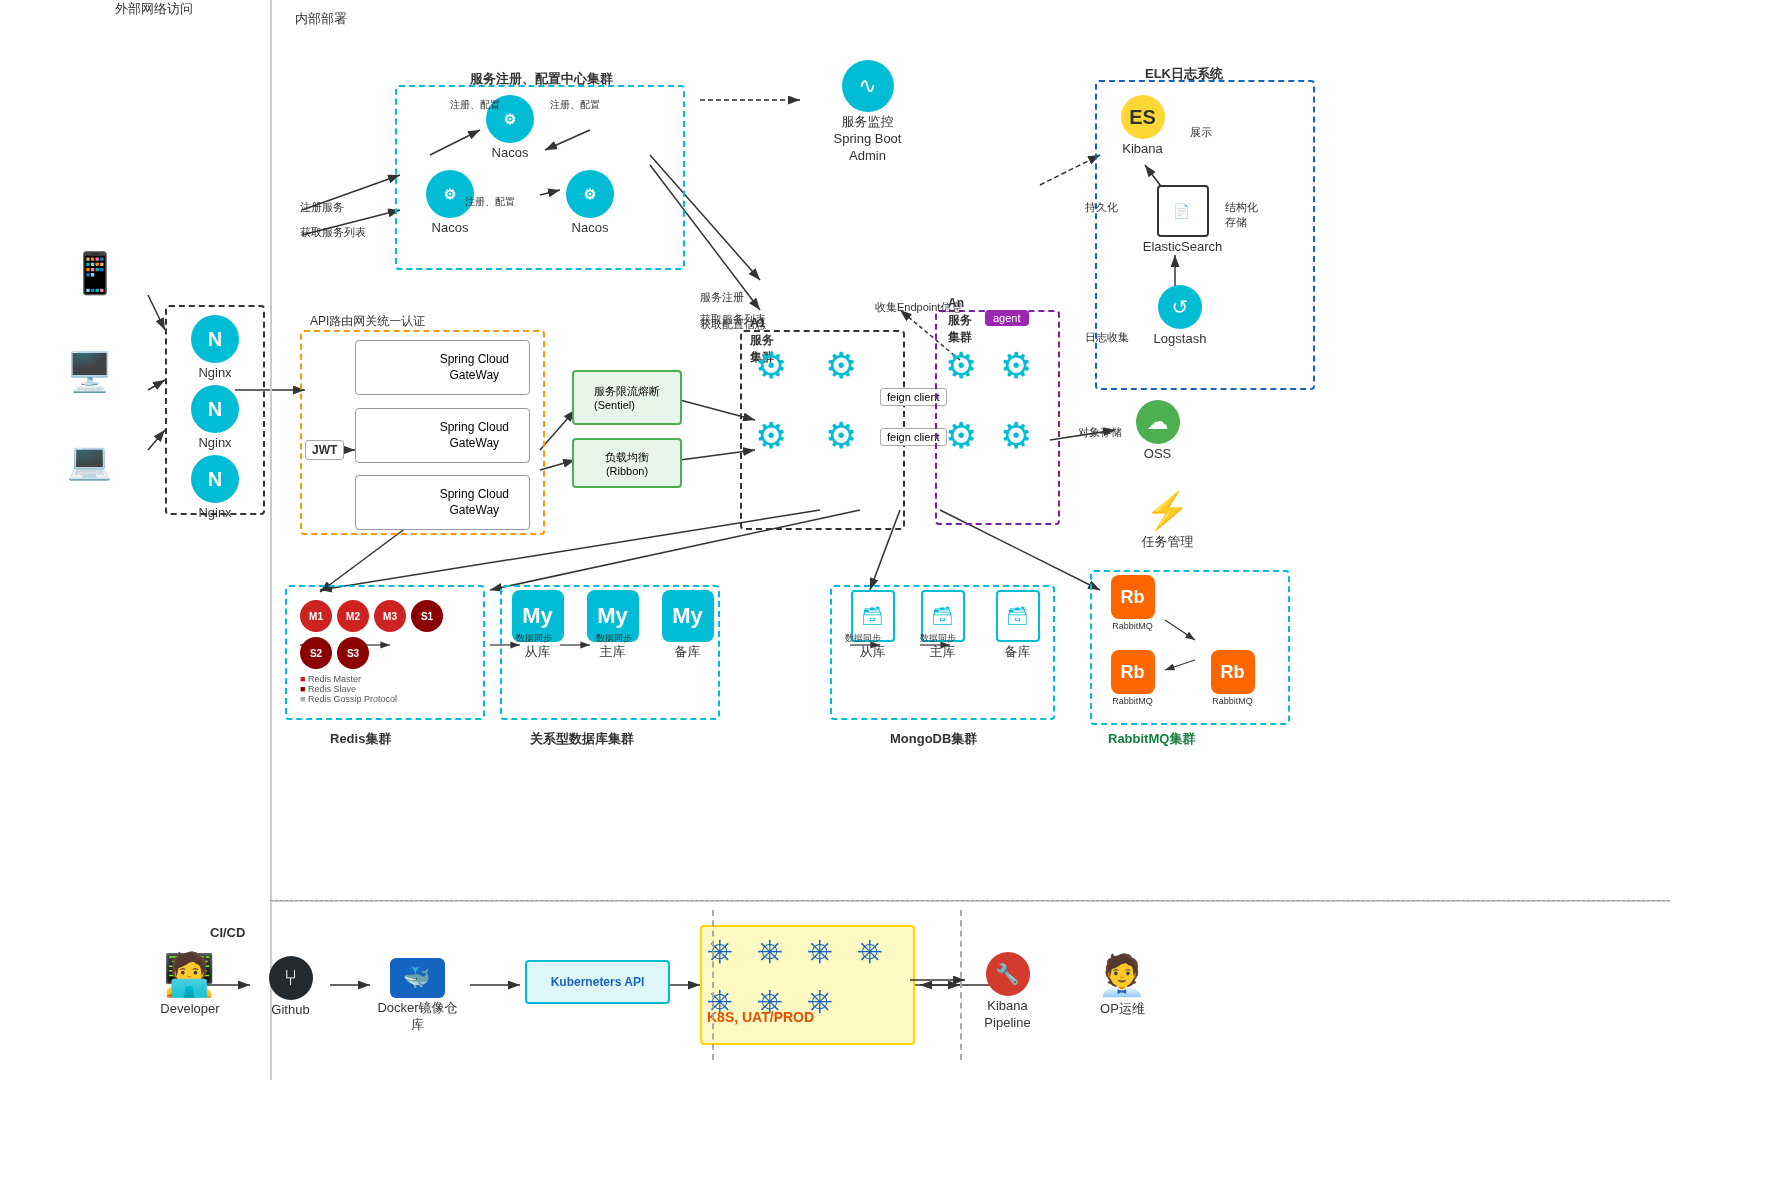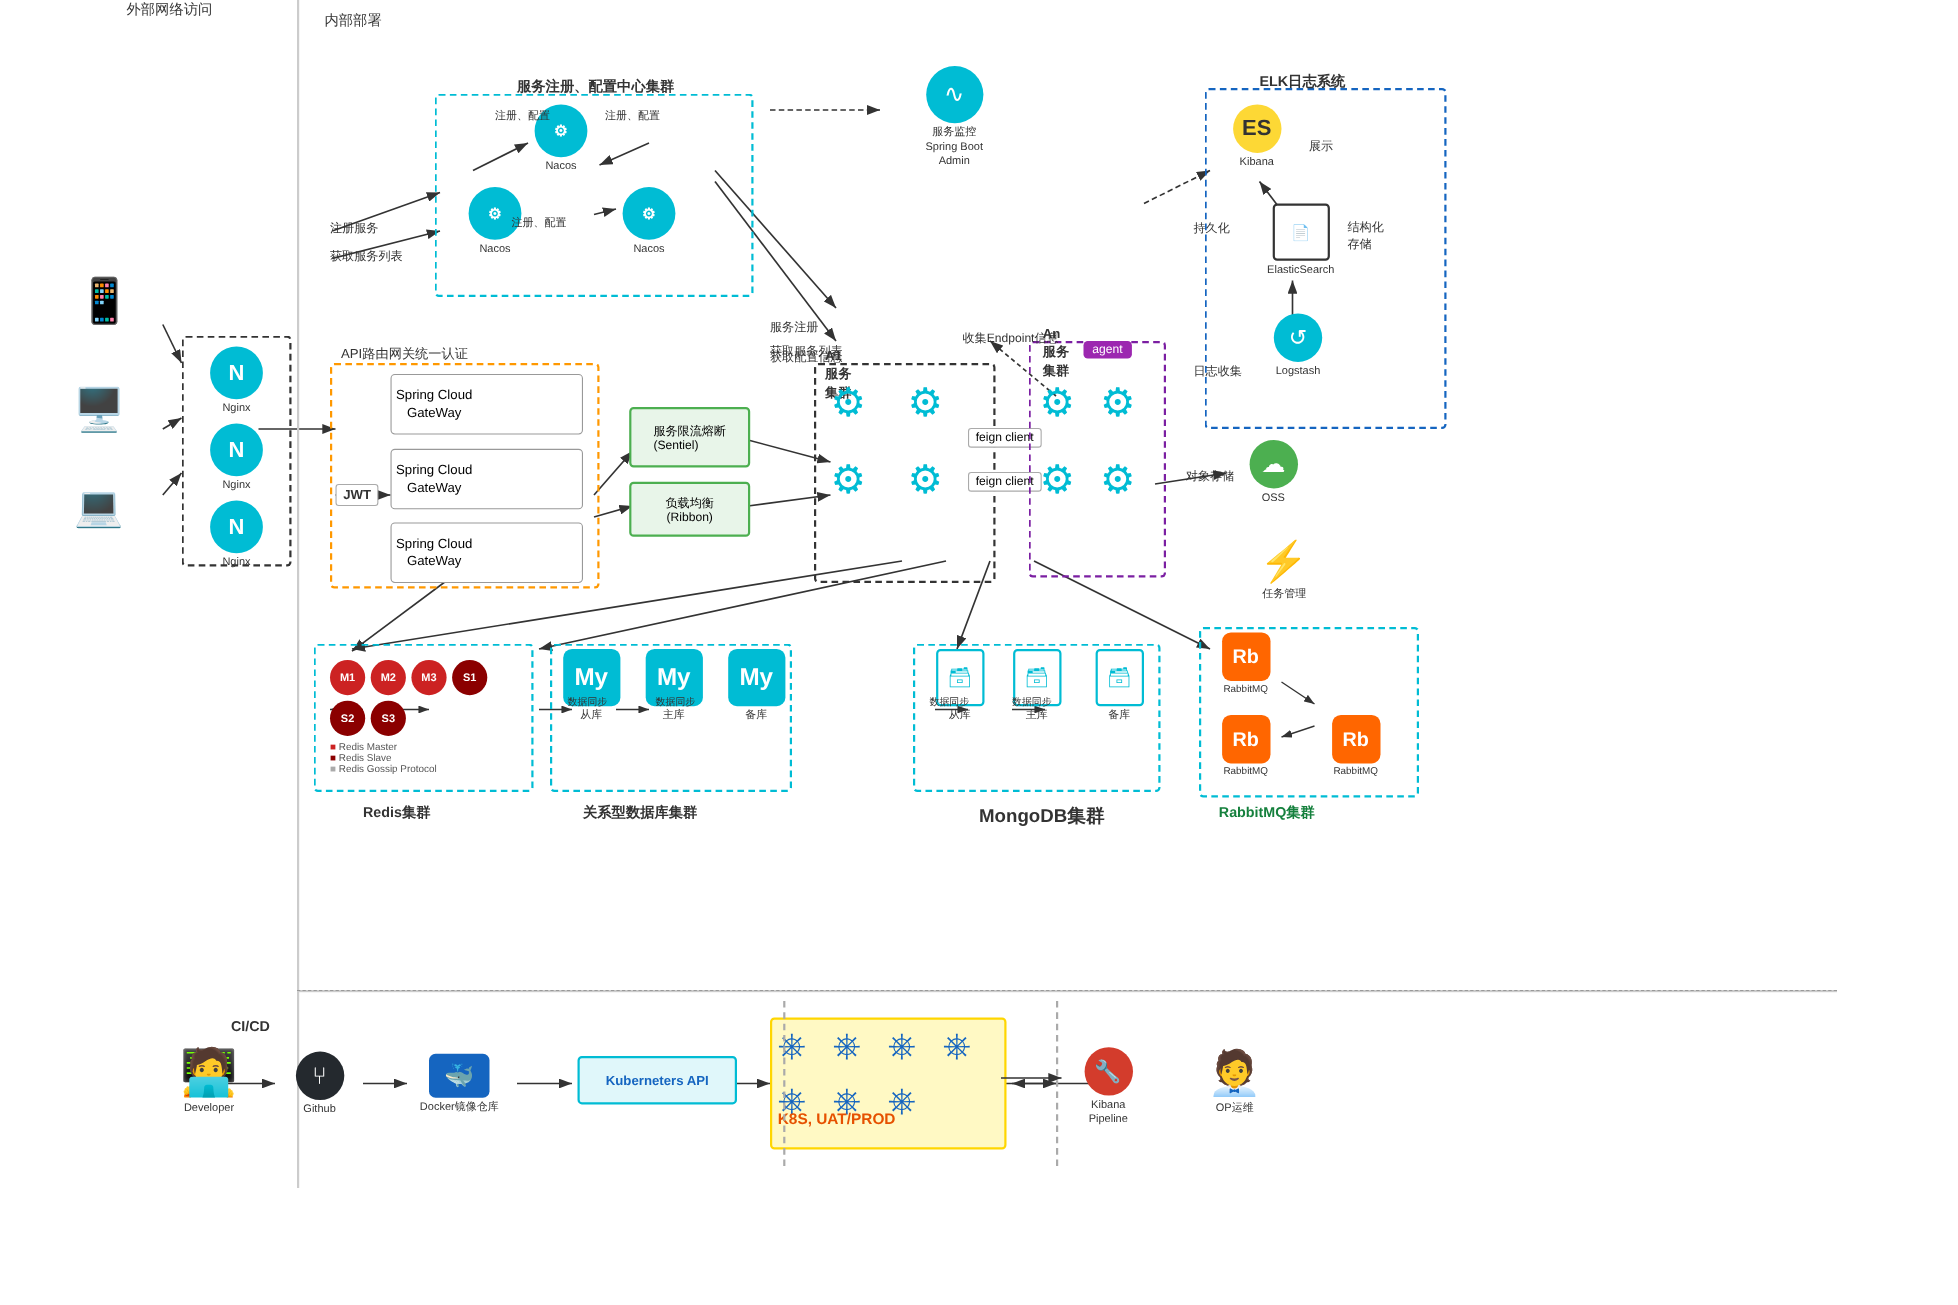--- a/index.html
+++ b/index.html
@@ -49,39 +49,39 @@
     
     .node {
       position: absolute;
       display: flex;
       flex-direction: column;
       align-items: center;
       justify-content: center;
       text-align: center;
     }
     .node-label {
-      font-size: 10px;
+      font-size: 13px;
       color: #333;
       margin-top: 2px;
       text-align: center;
       line-height: 1.3;
     }
 
     
     .gateway-box {
       position: absolute;
       background: white;
       border: 1.5px solid #999;
       border-radius: 4px;
       display: flex;
       align-items: center;
-      justify-content: flex-start;
+      justify-content: flex-end;
       font-size: 12px;
       text-align: center;
-      padding: 4px;
+      padding: 20px;
     }
 
     svg.arrows {
       position: absolute;
       top: 0;
       left: 0;
       width: 1780px;
       height: 1186px;
       pointer-events: none;
     }
@@ -502,21 +502,21 @@
   </div>
   <div class="node" style="left:655px; top:590px; width:65px;">
     <div style="width:52px;height:52px;background:#00bcd4;border-radius:8px;display:flex;align-items:center;justify-content:center;color:white;font-size:22px;font-weight:bold;">My</div>
     <div class="node-label">备库</div>
   </div>
 
   <div style="position:absolute; left:516px; top:632px; font-size:9px; color:#333; transform:rotate(0deg);">数据同步</div>
   <div style="position:absolute; left:596px; top:632px; font-size:9px; color:#333;">数据同步</div>
 
   <div class="dashed-box dashed-teal" style="left:830px; top:585px; width:225px; height:135px;"></div>
-  <div style="position:absolute; left:890px; top:730px; font-size:17px; font-weight:bold; color:#333;">MongoDB集群</div>
+  <div style="position:absolute; left:890px; top:730px; font-size:13px; font-weight:bold; color:#333;">MongoDB集群</div>
 
   <div class="node" style="left:840px; top:590px; width:65px;">
     <div class="mongo-box">🗃</div>
     <div class="node-label">从库</div>
   </div>
   <div class="node" style="left:910px; top:590px; width:65px;">
     <div class="mongo-box">🗃</div>
     <div class="node-label">主库</div>
   </div>
   <div class="node" style="left:985px; top:590px; width:65px;">

